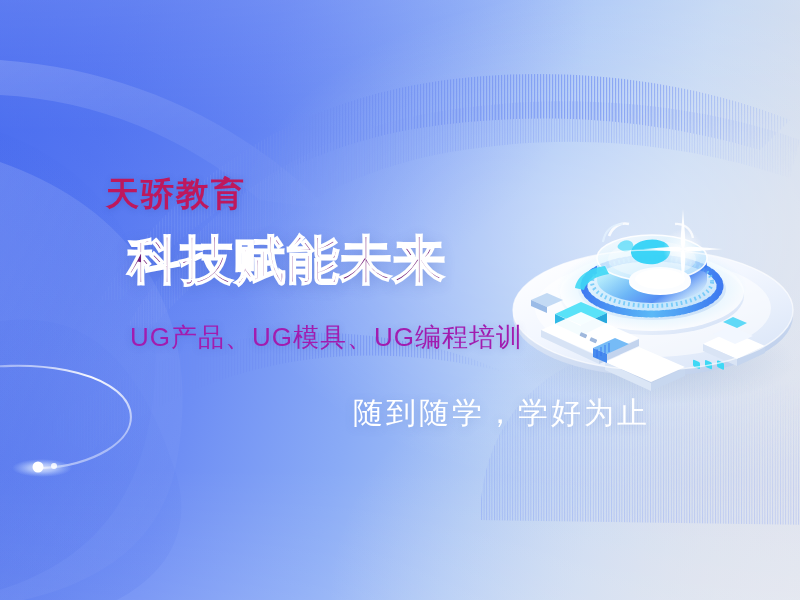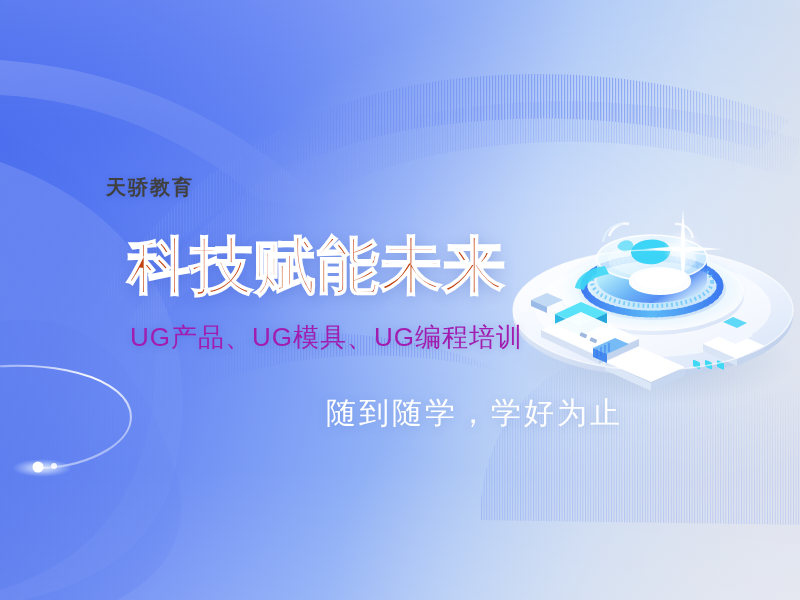--- a/index.html
+++ b/index.html
@@ -55,42 +55,42 @@
   .ribbons svg{width:100%;height:100%;display:block;}
 
   
   .orbit{position:absolute;left:-30px;bottom:100px;width:230px;height:150px;pointer-events:none;}
   .orbit svg{width:100%;height:100%;display:block;overflow:visible;}
 
   
   .copy{position:absolute;left:0;top:0;width:100%;height:100%;}
   .brand{
     position:absolute;left:106px;top:177px;
-    font-size:20px;line-height:1;
-    font-weight:700;color:#404040;
+    font-size:33px;line-height:1;
+    font-weight:700;color:#be185d;
     letter-spacing:2px;
     text-shadow:0 1px 6px rgba(40,70,170,.28);
   }
   .headline{
     position:absolute;left:128px;top:234px;
-    font-size:62px;line-height:1.02;
-    font-weight:700;color:#c2410c;
+    font-size:52px;line-height:1.02;
+    font-weight:700;color:#701a75;
     letter-spacing:1px;
     text-shadow:0 3px 14px rgba(45,75,180,.30);
     -webkit-text-stroke:1.6px #ffffff;
   }
   .subline{
     position:absolute;left:130px;top:322px;
     font-size:26px;line-height:1.2;
     font-weight:400;color:#a21caf;
     letter-spacing:1px;
     text-shadow:0 1px 7px rgba(50,80,180,.26);
   }
   .tagline{
-    position:absolute;left:326px;top:395px;
+    position:absolute;left:353px;top:395px;
     font-size:30px;line-height:1.2;
     font-weight:400;color:#ffffff;
     letter-spacing:3px;
     text-shadow:0 2px 10px rgba(90,125,200,.30);
   }
 
   
   .device{
     position:absolute;left:497px;top:196px;
     width:312px;height:212px;

